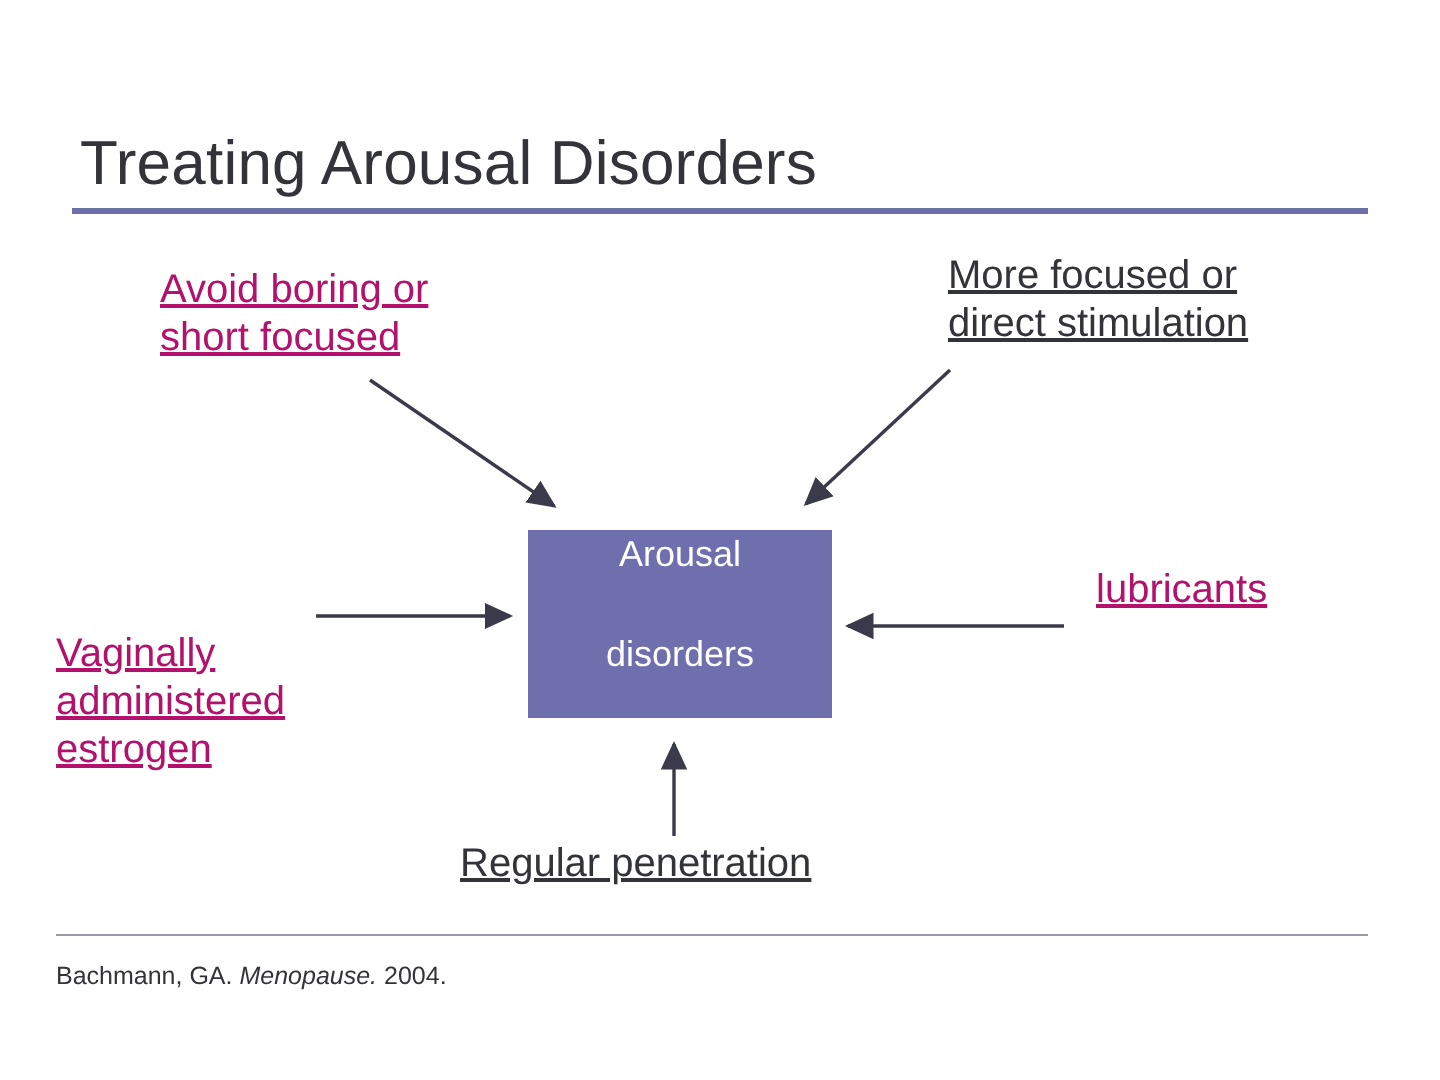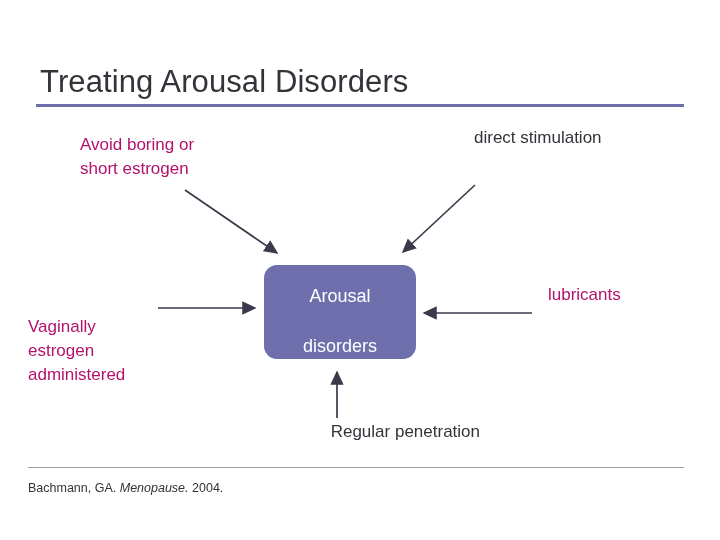--- a/index.html
+++ b/index.html
@@ -31,22 +31,23 @@
   #title-rule {
     position: absolute;
     left: 36px;
     top: 104px;
     width: 648px;
     height: 3px;
     background: #6b6fa8;
   }
   .label {
     position: absolute;
-    font-size: 17px;
+    font-size: 20px;
     line-height: 24px;
+    text-decoration: underline;
   }
   .magenta {
     color: #b3126c;
   }
   .dark {
     color: #33333a;
   }
   #lbl-avoid {
     left: 80px;
     top: 133px;
@@ -69,33 +70,32 @@
   #lbl-vaginal-lub {
     left: 548px;
     top: 283px;
     width: 160px;
     text-align: left;
   }
   #lbl-regular {
     left: 230px;
     top: 420px;
     width: 250px;
-    text-align: right;
+    text-align: left;
   }
   #center-box {
     position: absolute;
     left: 264px;
     top: 265px;
     width: 152px;
     height: 94px;
     background: #6f6fae;
     display: flex;
-    align-items: flex-end;
+    align-items: flex-start;
     justify-content: center;
-    border-radius: 13px;
   }
   #center-box span {
     color: #ffffff;
     font-size: 18px;
     line-height: 25px;
     text-align: center;
     display: block;
   }
   #arrows {
     position: absolute;
@@ -128,31 +128,32 @@
 </head>
 <body>
 
 <div id="slide">
 
   <div id="title">Treating Arousal Disorders</div>
   <div id="title-rule"></div>
 
   <div class="label magenta" id="lbl-avoid">
     <div>Avoid boring or</div>
-    <div>short estrogen</div>
+    <div>short focused</div>
   </div>
 
   <div class="label dark" id="lbl-more-focused">
+    <div>More focused or</div>
     <div>direct stimulation</div>
   </div>
 
   <div class="label magenta" id="lbl-vaginally">
     <div>Vaginally</div>
+    <div>administered</div>
     <div>estrogen</div>
-    <div>administered</div>
   </div>
 
   <div class="label magenta" id="lbl-vaginal-lub">
     <div>lubricants</div>
   </div>
 
   <div class="label dark" id="lbl-regular">Regular penetration</div>
 
   <div id="center-box">
     <span><span>Arousal</span><br><span>disorders</span></span>

